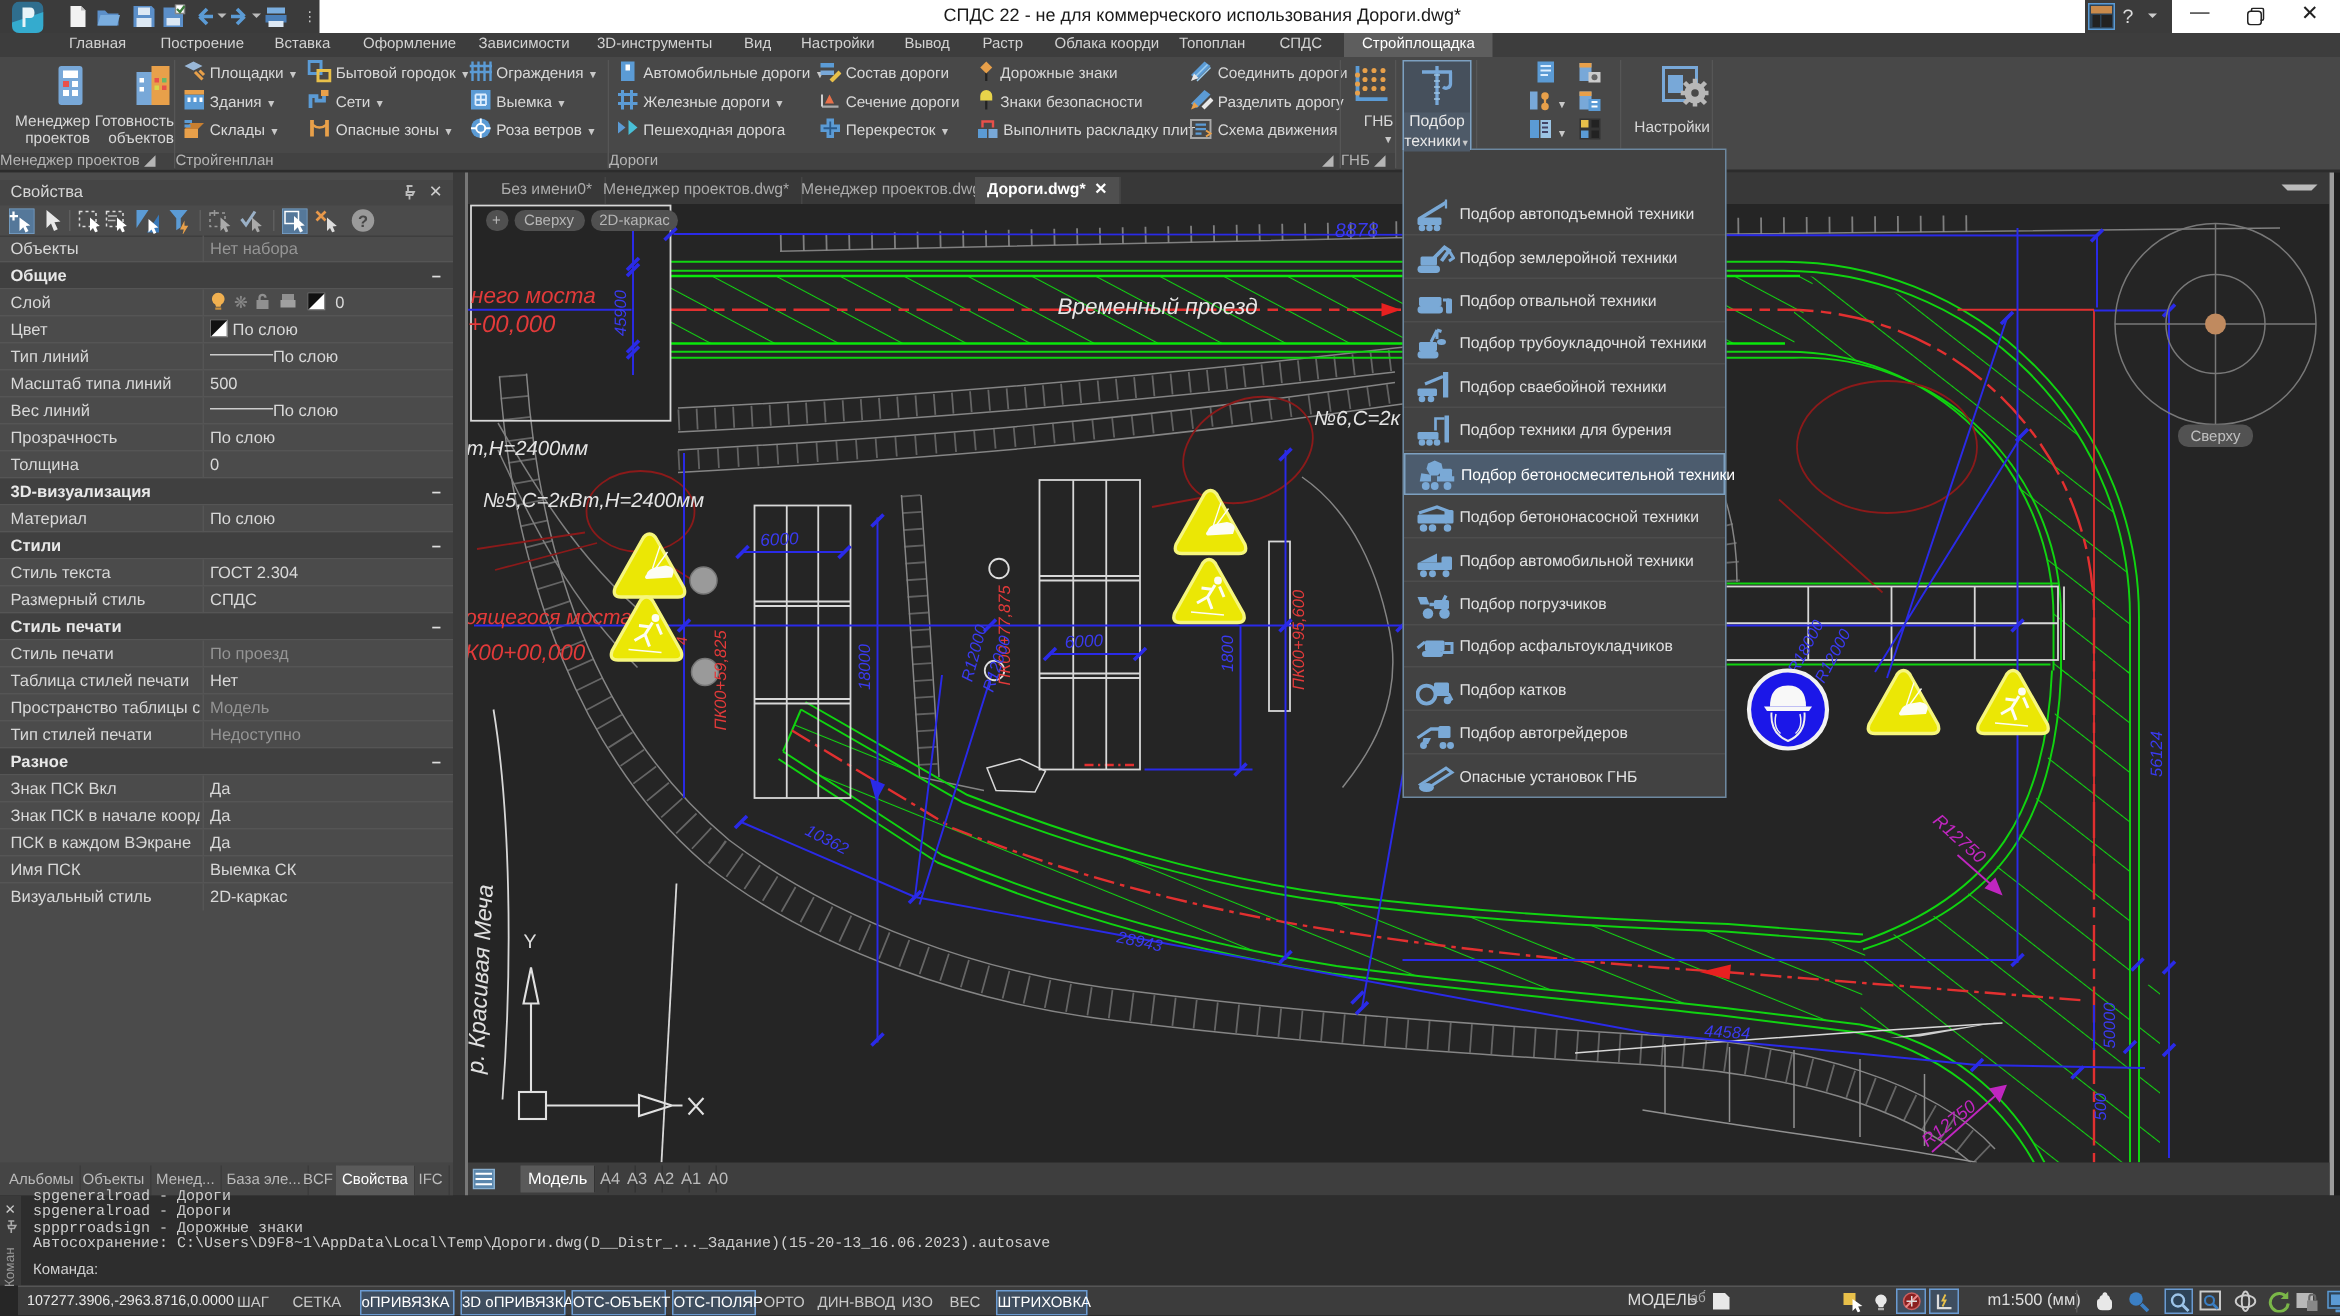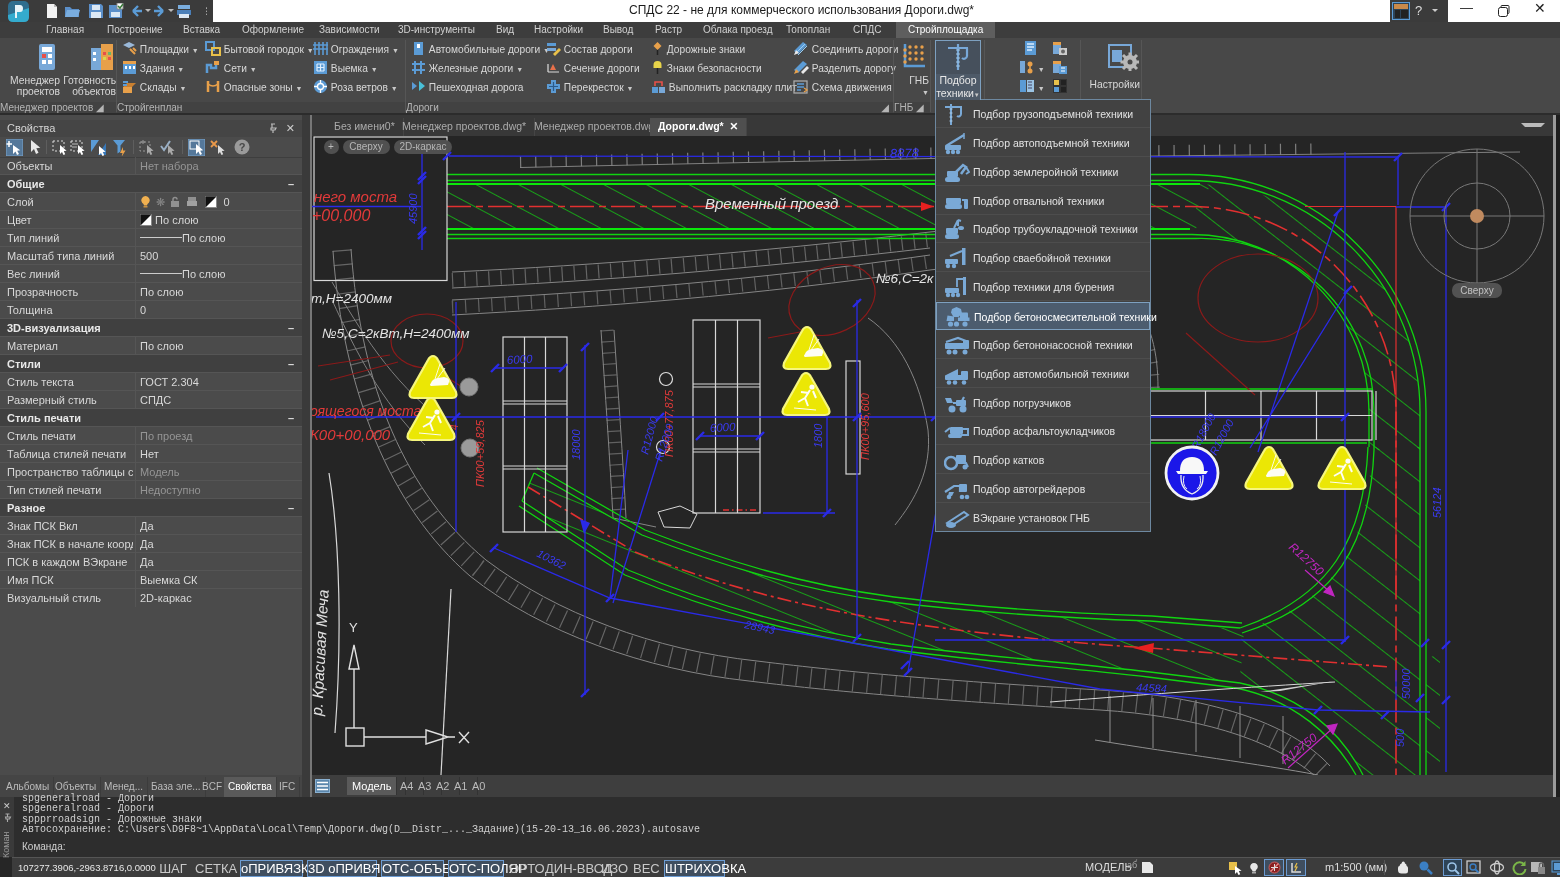--- a/index.html
+++ b/index.html
@@ -49,21 +49,21 @@
 #modeltabs div{position:absolute;top:2px;height:18px;line-height:18px;padding:0 5px;border-right:1px solid #333;text-align:center;}
 #modeltabs .act{background:#5a5a5a;color:#fff;}
 
 #cmd{position:absolute;left:0;top:797px;width:1560px;height:60px;background:#2d2d2d;font-family:"Liberation Mono",monospace;font-size:10px;color:#cfcfcf;}
 #cmdstrip{position:absolute;left:0;top:0;width:14px;height:60px;background:#3a3a3a;color:#aaa;}
 #cmd pre{position:absolute;left:22px;top:-3px;font-family:"Liberation Mono",monospace;font-size:10px;line-height:10.3px;}
 #cmd .kom{position:absolute;left:22px;top:44px;}
 
 #status{position:absolute;left:0;top:857px;width:1560px;height:20px;background:#3c3c3c;border-top:1px solid #555;font-size:11px;color:#c9c9c9;margin-left:12px;}
 #status .coord{position:absolute;left:6px;top:4px;color:#e8e8e8;font-size:9.5px;}
-.sbtn{position:absolute;top:2px;height:17px;line-height:17px;padding:0;color:#c9c9c9;font-size:13px;text-align:center;white-space:nowrap;}
+.sbtn{position:absolute;top:2px;height:17px;line-height:17px;padding:0;color:#c9c9c9;font-size:10px;text-align:left;white-space:nowrap;}
 .sbtn.on{border:1px solid #6b9bd2;background:#3f4e5f;color:#fff;line-height:15px;}
 
 #dropdown{position:absolute;left:935px;top:99px;width:216px;height:433px;background:#424242;border:1px solid #6d88a0;z-index:50;}
 .ditem{position:absolute;left:0;width:214px;height:28px;color:#e2e2e2;font-size:12px;line-height:28px;border-bottom:1px solid #4d4d4d;}
 .ditem .dic{position:absolute;left:8px;top:3px;}
 .ditem span{position:absolute;left:37px;top:0;white-space:nowrap;font-size:10.5px;}
 .ditem.hl{background:#4c5c6e;border:1px solid #7da0c0;color:#fff;}
 </style></head>
 <body>
 <div id="app">
@@ -132,21 +132,21 @@
     <span style="left:46px">Главная</span>
     <span style="left:107px">Построение</span>
     <span style="left:183px">Вставка</span>
     <span style="left:242px">Оформление</span>
     <span style="left:319px">Зависимости</span>
     <span style="left:398px">3D-инструменты</span>
     <span style="left:496px">Вид</span>
     <span style="left:534px">Настройки</span>
     <span style="left:603px">Вывод</span>
     <span style="left:655px">Растр</span>
-    <span style="left:703px">Облака проезд</span>
+    <span style="left:703px">Облака коорди</span>
     <span style="left:786px">Топоплан</span>
     <span style="left:853px">СПДС</span>
     <span class="act" style="left:896px;padding:0 12px">Стройплощадка</span>
   </div>
   <div id="ribbon">
     <div class="bigbtn" style="left:5px;width:55px">
       <svg class="ic" width="26" height="30" viewBox="0 0 26 30">
           <rect x="5" y="2" width="16" height="26" rx="2" fill="#78a8d8"></rect>
           <rect x="8" y="5" width="10" height="5" fill="#fff"></rect>
           <rect x="8" y="12" width="4" height="4" fill="#e8504a"></rect>
@@ -898,27 +898,20 @@
         <rect x="8" y="7" width="7" height="7" fill="#888"></rect>
         <path d="M9.5 7 v-2 a2 2 0 0 1 4 0 v2" stroke="#666" stroke-width="1.4" fill="none"></path>
       </svg>
     <svg style="position:absolute;left:1539px;top:2px" width="17" height="15" viewBox="0 0 17 15">
         <rect x="1" y="1" width="15" height="11" fill="#2d4357" stroke="#5b9bd5"></rect>
         <rect x="3" y="3" width="7" height="7" fill="#5b9bd5"></rect>
         <rect x="6" y="13" width="5" height="2" fill="#5b9bd5"></rect>
       </svg>
   </div>
   <div id="dropdown">
-    <div class="ditem" style="top:0px">
-        <svg class="dic" width="26" height="23" viewBox="0 0 26 23">
-          <path d="M7 1 v21 M1 4 h17 M17 4 v7 a2.5 2.5 0 0 1 -4 2" stroke="#7aa9d6" stroke-width="2" fill="none"></path>
-          <path d="M5.5 6 h3 m-3 4 h3 m-3 4 h3 m-3 4 h3" stroke="#a9cbe8" stroke-width="1"></path>
-        </svg>
-        <span>Подбор грузоподъемной техники</span>
-      </div>
     <div class="ditem" style="top:29px">
         <svg class="dic" width="26" height="23" viewBox="0 0 26 23">
           <path d="M2 14 L20 3" stroke="#7aa9d6" stroke-width="2.5"></path>
           <path d="M20 1 v6" stroke="#7aa9d6" stroke-width="1.5"></path>
           <rect x="1" y="13" width="16" height="5" rx="1" fill="#7aa9d6"></rect>
           <circle cx="4" cy="20" r="2.2" fill="#7aa9d6"></circle>
           <circle cx="9" cy="20" r="2.2" fill="#7aa9d6"></circle>
           <circle cx="14" cy="20" r="2.2" fill="#7aa9d6"></circle>
         </svg>
         <span>Подбор автоподъемной техники</span>
@@ -1042,16 +1035,16 @@
           <circle cx="18" cy="19" r="2.3" fill="#7aa9d6"></circle>
           <circle cx="23" cy="19" r="2.3" fill="#7aa9d6"></circle>
         </svg>
         <span>Подбор автогрейдеров</span>
       </div>
     <div class="ditem" style="top:404px;border-bottom:none">
         <svg class="dic" width="26" height="23" viewBox="0 0 26 23">
           <path d="M3 16 L20 5 l4 3 -17 11 z" fill="none" stroke="#7aa9d6" stroke-width="2"></path>
           <ellipse cx="7" cy="18" rx="5" ry="3" fill="#7aa9d6"></ellipse>
         </svg>
-        <span>ВЭкране установок ГНБ</span>
+        <span>Опасные установок ГНБ</span>
       </div>
   </div>
 </div>
 
 </body></html>

